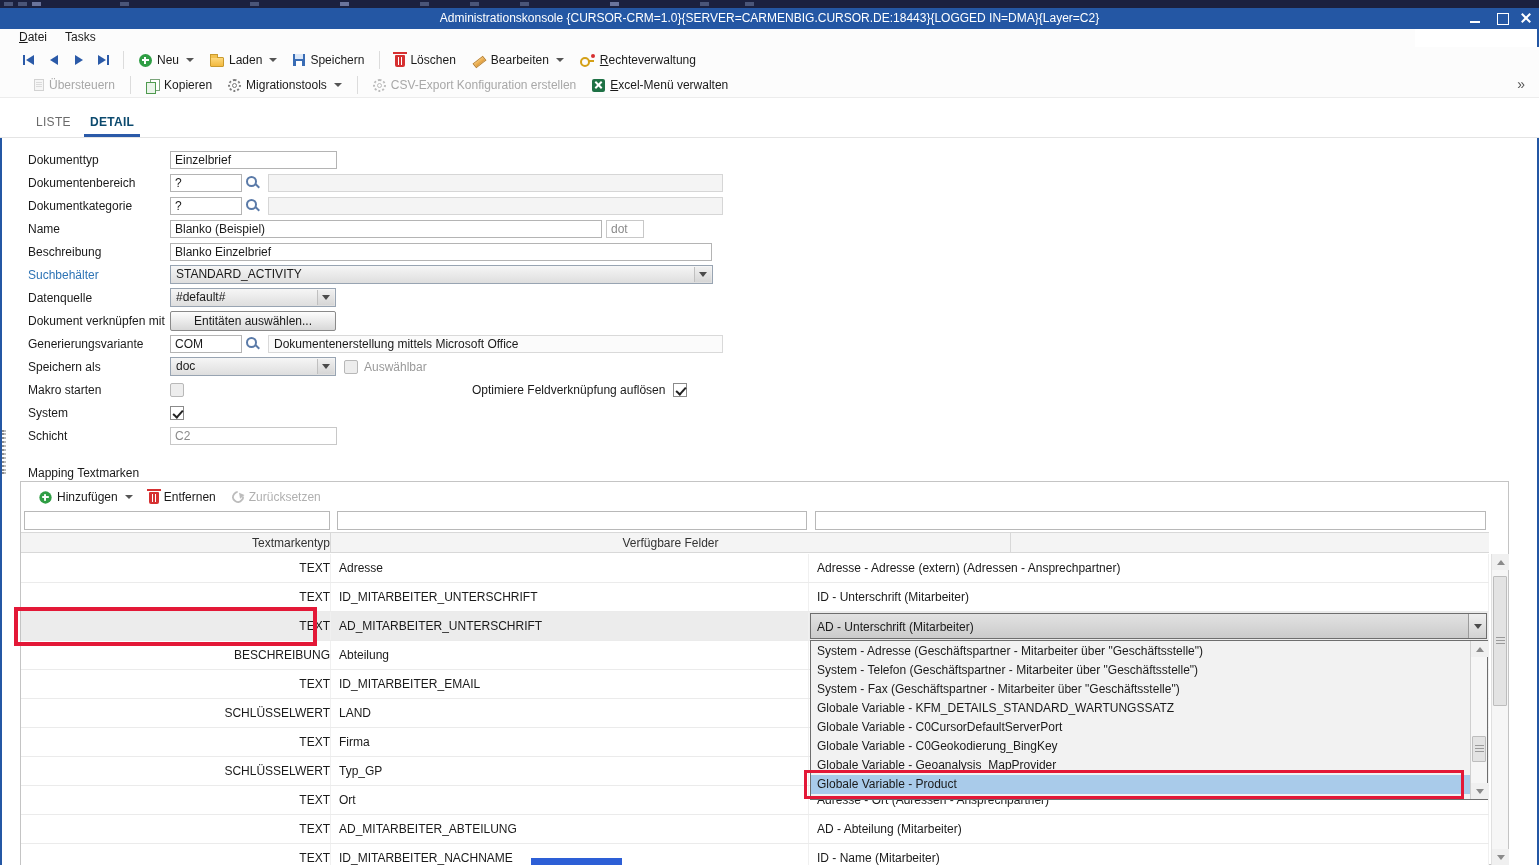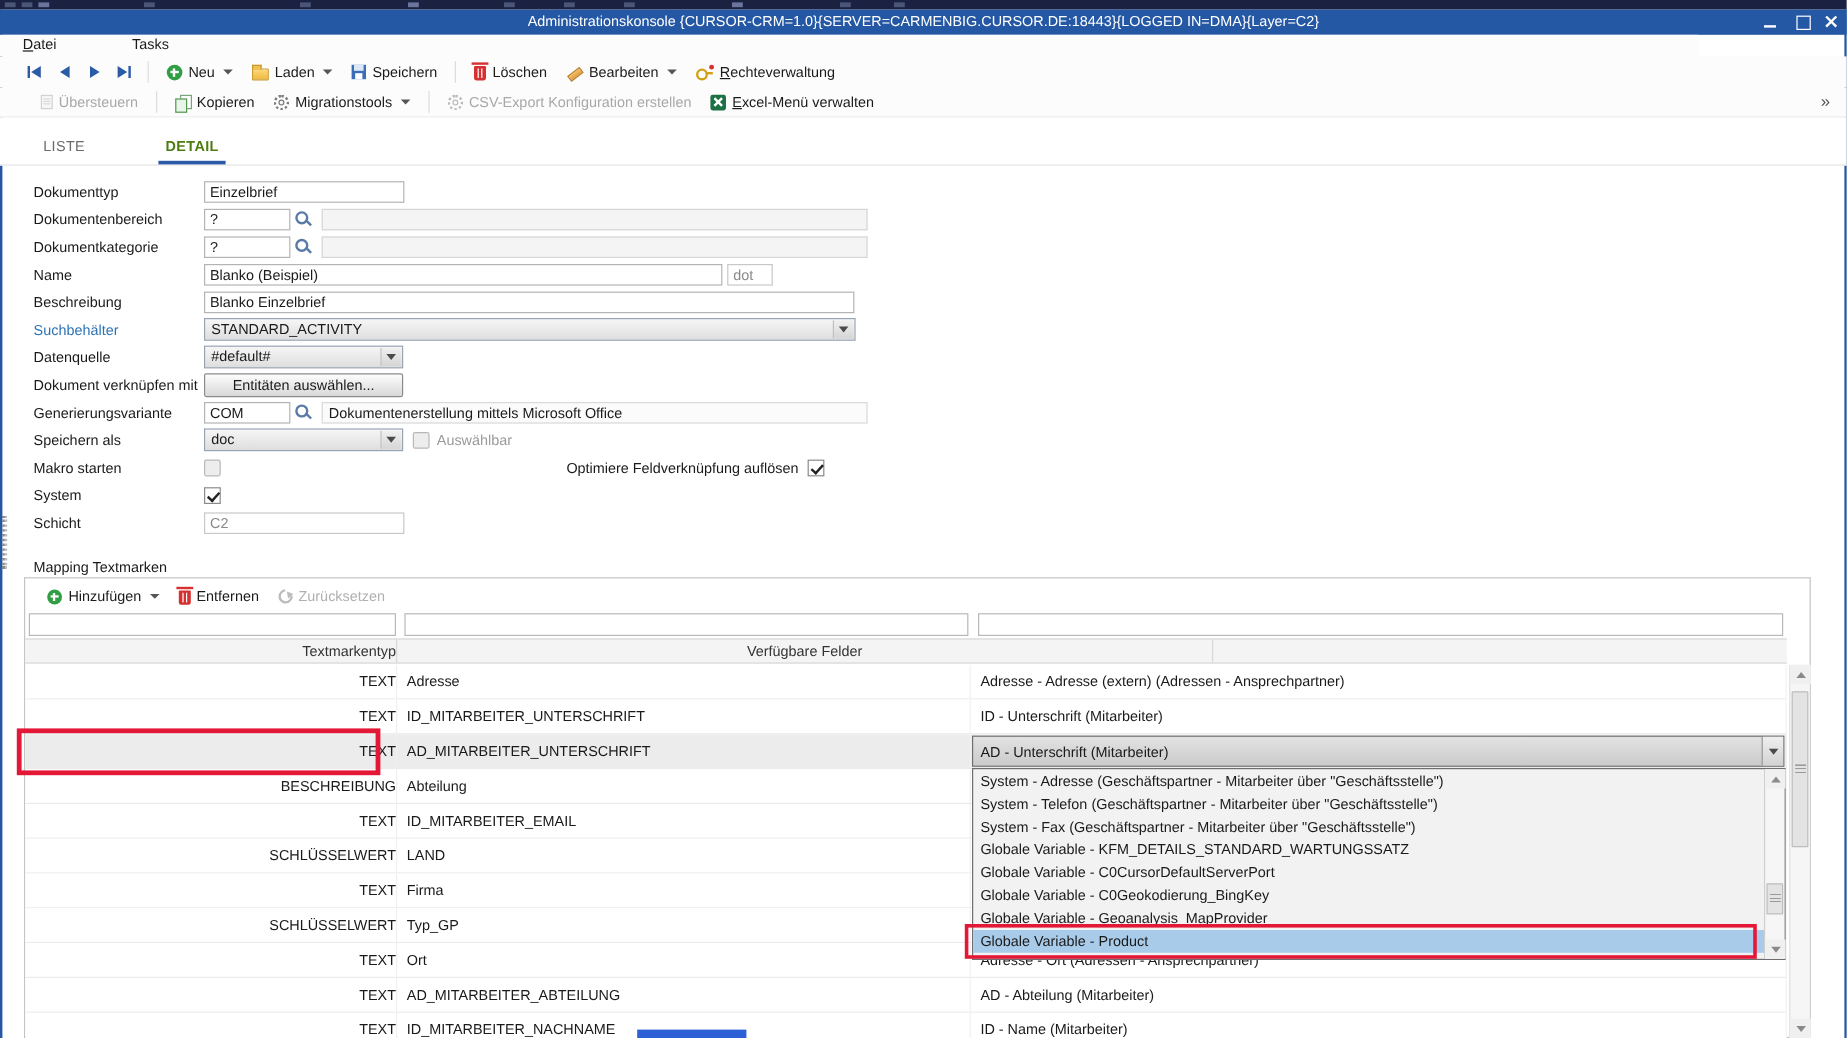--- a/index.html
+++ b/index.html
@@ -17,21 +17,21 @@
   .win-btn { position:absolute; top:0; width:26px; height:21px; }
   .wb-min { left:1462px; } .wb-max { left:1489px; } .wb-close { left:1513px; }
   .wb-min::after { content:""; position:absolute; left:8px; top:13px; width:10px; height:2px; background:#fff; }
   .wb-max::after { content:""; position:absolute; left:8px; top:5px; width:10px; height:10px; border:1px solid #fff; }
   .wb-close::before,.wb-close::after { content:""; position:absolute; left:7px; top:9px; width:12px; height:2px; background:#fff; }
   .wb-close::before { transform:rotate(45deg); } .wb-close::after { transform:rotate(-45deg); }
   #win-edge-l,#win-edge-r { position:absolute; top:8px; bottom:0; width:2px; background:#2457a4; }
   #win-edge-l { left:0; } #win-edge-r { right:0; }
 
   
-  #menubar { position:absolute; left:0; top:29px; width:1415px; height:18px; background:#fcfcfc; display:flex; padding-left:10px;gap:45px; }
+  #menubar { position:absolute; left:0; top:29px; width:1415px; height:18px; background:#fcfcfc; display:flex; padding-left:10px; }
   .menu-item { padding:1px 9px; }
   .accesskey { display:inline-block; }
   .accesskey::first-letter { text-decoration:underline; }
 
   
   #toolbar1 { position:absolute; left:0; top:47px; width:1539px; height:26px; background:#fcfcfc;
               display:flex; align-items:center; padding-left:16px; }
   #toolbar2 { position:absolute; left:0; top:73px; width:1539px; height:25px; background:#fcfcfc;
               display:flex; align-items:center; padding-left:26px; border-bottom:1px solid #ececec; }
   .tb-btn { display:flex; align-items:center; gap:5px; padding:3px 8px; white-space:nowrap; }
@@ -80,21 +80,21 @@
   .icon-excel::before { transform:rotate(45deg); } .icon-excel::after { transform:rotate(-45deg); }
   .icon-reset { width:12px; height:12px; border-radius:50%; border:2px solid #bcbcbc; border-top-color:transparent; transform:rotate(40deg); }
   .icon-reset::after { content:""; position:absolute; top:-5px; right:-2px; border:3px solid transparent; border-bottom:5px solid #bcbcbc; transform:rotate(40deg); }
   .icon-search { width:15px; height:15px; margin-left:3px; }
   .icon-search::before { content:""; position:absolute; left:1px; top:1px; width:7px; height:7px; border:2px solid #5a7aa8; border-radius:50%; }
   .icon-search::after  { content:""; position:absolute; left:10px; top:10px; width:5px; height:2px; background:#5a7aa8; transform:rotate(45deg); }
 
   
   #tabstrip { position:absolute; left:0; top:98px; width:1539px; height:40px; background:#fff; border-bottom:1px solid #e4e4e4; }
   .tab { position:absolute; bottom:0; height:26px; line-height:22px; padding:0 6px; color:#6a6a6a; letter-spacing:.3px; }
-  .tab.active { color:#4d7c0f; font-weight:bold; border-bottom:3px solid #2b5aa8;margin-left:48px; }
+  .tab.active { color:#0c4a6e; font-weight:bold; border-bottom:3px solid #2b5aa8; }
   #tab-liste { left:30px; } #tab-detail { left:84px; }
 
   
   #form-area { position:absolute; left:0; top:140px; width:780px; padding-top:8px; }
   .frow { display:flex; align-items:center; height:23px; padding-left:28px; }
   .flabel { width:142px; flex:none; }
   .flabel.blue { color:#2e74b5; }
   .tbox { height:18px; border:1px solid #b4b4b4; background:#fff; padding:0 4px; font:12px "Liberation Sans",sans-serif; color:#1a1a1a; }
   .tbox.ro { color:#8a8a8a; border-color:#c8c8c8; }
   .tbox.dis { background:#f4f4f4; border-color:#d6d6d6; }

